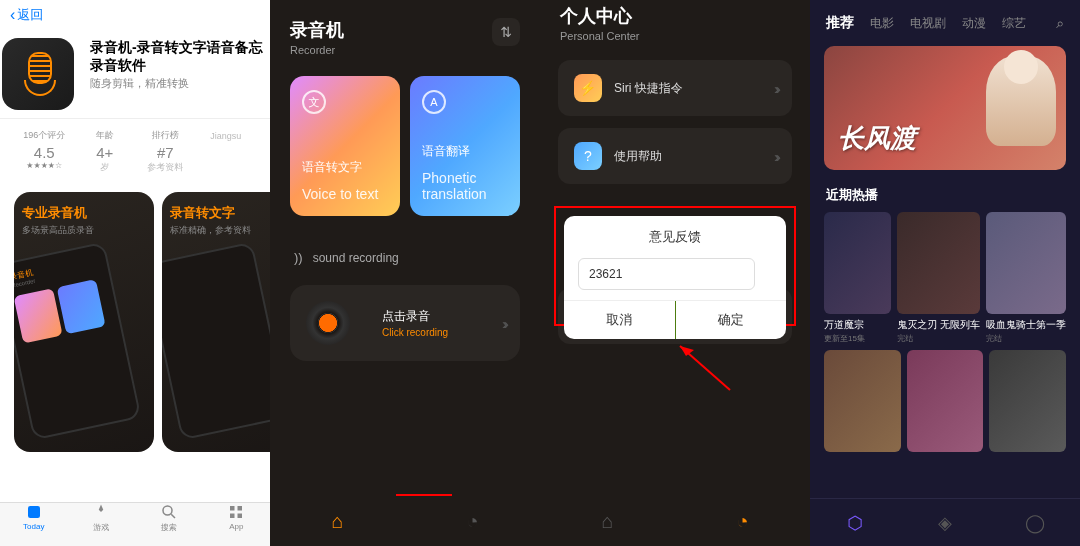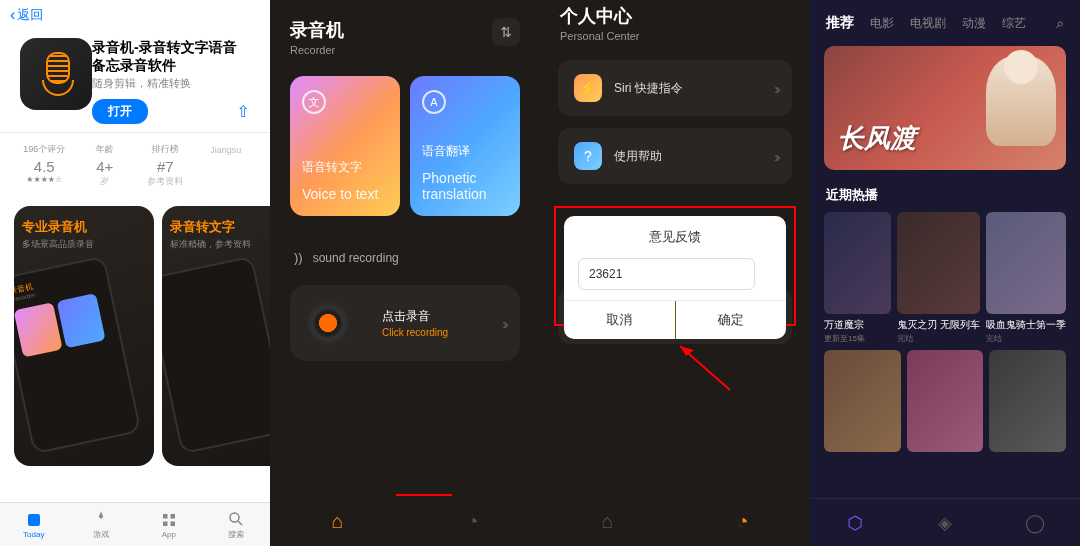--- a/index.html
+++ b/index.html
@@ -2,21 +2,21 @@
 <html><head>
 <meta charset="utf-8">
 <style>
 *{margin:0;padding:0;box-sizing:border-box;font-family:-apple-system,BlinkMacSystemFont,"Segoe UI",sans-serif}
 body{background:#000;display:flex;height:546px;width:1080px;overflow:hidden}
 .panel{height:546px;position:relative;overflow:hidden}
 
 .p1{width:270px;background:#fff}
 .p1-hdr{display:flex;align-items:center;padding:6px 10px;color:#007aff;font-size:13px}
 .p1-back{font-size:16px;margin-right:2px}
-.p1-top{display:flex;padding:8px 20px;gap:0}
+.p1-top{display:flex;padding:8px 2px;gap:16px}
 .app-icon{width:72px;height:72px;border-radius:16px;background:linear-gradient(135deg,#2a2a2a,#1a1a1a);display:flex;align-items:center;justify-content:center;flex-shrink:0}
 .mic{width:36px;height:44px;position:relative}
 .mic:before{content:"";position:absolute;top:0;left:8px;width:20px;height:28px;border:2px solid #ff8c00;border-radius:10px;background:repeating-linear-gradient(0deg,#ff8c00 0 2px,transparent 2px 5px)}
 .mic:after{content:"";position:absolute;bottom:0;left:4px;width:28px;height:14px;border:2px solid #ff8c00;border-top:none;border-radius:0 0 16px 16px}
 .app-meta{flex:1}
 .app-title{font-size:14px;font-weight:600;color:#000;line-height:1.3}
 .app-sub{font-size:11px;color:#888;margin-top:2px}
 .app-row{display:flex;align-items:center;gap:8px;margin-top:8px}
 .open-btn{background:#007aff;color:#fff;border:none;border-radius:12px;padding:4px 16px;font-size:12px;font-weight:600}
 .share{color:#007aff;font-size:16px;margin-left:auto}
@@ -31,21 +31,21 @@
 .prev-title{color:#ff8c00;font-size:13px;font-weight:600}
 .prev-sub{color:#888;font-size:9px;margin-top:2px}
 .phone-mock{margin-top:14px;width:110px;height:180px;background:#1a1614;border-radius:14px;border:2px solid #333;transform:rotate(-12deg);position:relative;left:-8px}
 .phone-inner{padding:8px}
 .phone-h{color:#ff8c00;font-size:8px}
 .phone-h2{color:#666;font-size:6px}
 .mini-card{width:40px;height:48px;border-radius:6px;margin-top:8px;display:inline-block;margin-right:4px}
 .mc1{background:linear-gradient(135deg,#e08bff,#ff9a56)}
 .mc2{background:linear-gradient(135deg,#6b7bff,#4fa8ff)}
 .p1-tabs{position:absolute;bottom:0;left:0;right:0;height:44px;background:#f7f7f7;border-top:1px solid #ddd;display:flex}
-.p1-tab{flex:1;display:flex;flex-direction:column;align-items:center;justify-content:center;gap:1px}
+.p1-tab{flex:1;display:flex;flex-direction:column;align-items:center;justify-content:flex-start;gap:1px}
 .p1-tab svg{width:18px;height:18px}
 .p1-tab-lbl{font-size:8px;color:#888}
 .p1-tab.active .p1-tab-lbl{color:#007aff}
 
 .p2{width:270px;background:#1f1b18}
 .p2-hdr{padding:18px 20px 6px;display:flex;justify-content:space-between;align-items:flex-start}
 .p2-title{color:#fff;font-size:18px;font-weight:600}
 .p2-sub{color:#999;font-size:11px;margin-top:2px}
 .sort{width:28px;height:28px;border-radius:8px;background:#2a2623;display:flex;align-items:center;justify-content:center;color:#aaa;font-size:14px}
 .cards{display:flex;gap:10px;padding:14px 20px}
@@ -118,24 +118,20 @@
     <span class="p1-back">‹</span>
     <span>返回</span>
   </div>
   <div class="p1-top">
     <div class="app-icon">
         <div class="mic"></div>
       </div>
     <div class="app-meta">
       <div class="app-title">录音机-录音转文字语音备忘录音软件</div>
       <div class="app-sub">随身剪辑，精准转换</div>
-      <div class="app-row">
-        <button class="open-btn">打开</button>
-        <span class="share">⇧</span>
-      </div>
     </div>
   </div>
   <div class="stats">
     <div class="stat">
       <div class="stat-lbl">196个评分</div>
       <div class="stat-val">4.5</div>
       <div class="stat-sub stars">★★★★☆</div>
     </div>
     <div class="stat">
       <div class="stat-lbl">年龄</div>
@@ -178,31 +174,31 @@
         </svg>
       <span class="p1-tab-lbl">Today</span>
     </div>
     <div class="p1-tab">
       <svg viewBox="0 0 24 24" fill="#888">
           <path d="M12 2l3 7-3 3-3-3z"></path>
         </svg>
       <span class="p1-tab-lbl">游戏</span>
     </div>
     <div class="p1-tab">
-      <svg viewBox="0 0 24 24" fill="#888">
-          <path d="M4 4h6v6H4zm10 0h6v6h-6zM4 14h6v6H4zm10 0h6v6h-6z"></path>
-        </svg>
-      <span class="p1-tab-lbl">App</span>
-    </div>
-    <div class="p1-tab">
       <svg viewBox="0 0 24 24" fill="none" stroke="#888" stroke-width="2">
           <circle cx="10" cy="10" r="6"></circle>
           <line x1="15" y1="15" x2="20" y2="20"></line>
         </svg>
       <span class="p1-tab-lbl">搜索</span>
+    </div>
+    <div class="p1-tab">
+      <svg viewBox="0 0 24 24" fill="#888">
+          <path d="M4 4h6v6H4zm10 0h6v6h-6zM4 14h6v6H4zm10 0h6v6h-6z"></path>
+        </svg>
+      <span class="p1-tab-lbl">App</span>
     </div>
   </div>
 </div>
 
 <div class="panel p2">
   <div class="p2-hdr">
     <div>
       <div class="p2-title">录音机</div>
       <div class="p2-sub">Recorder</div>
     </div>

